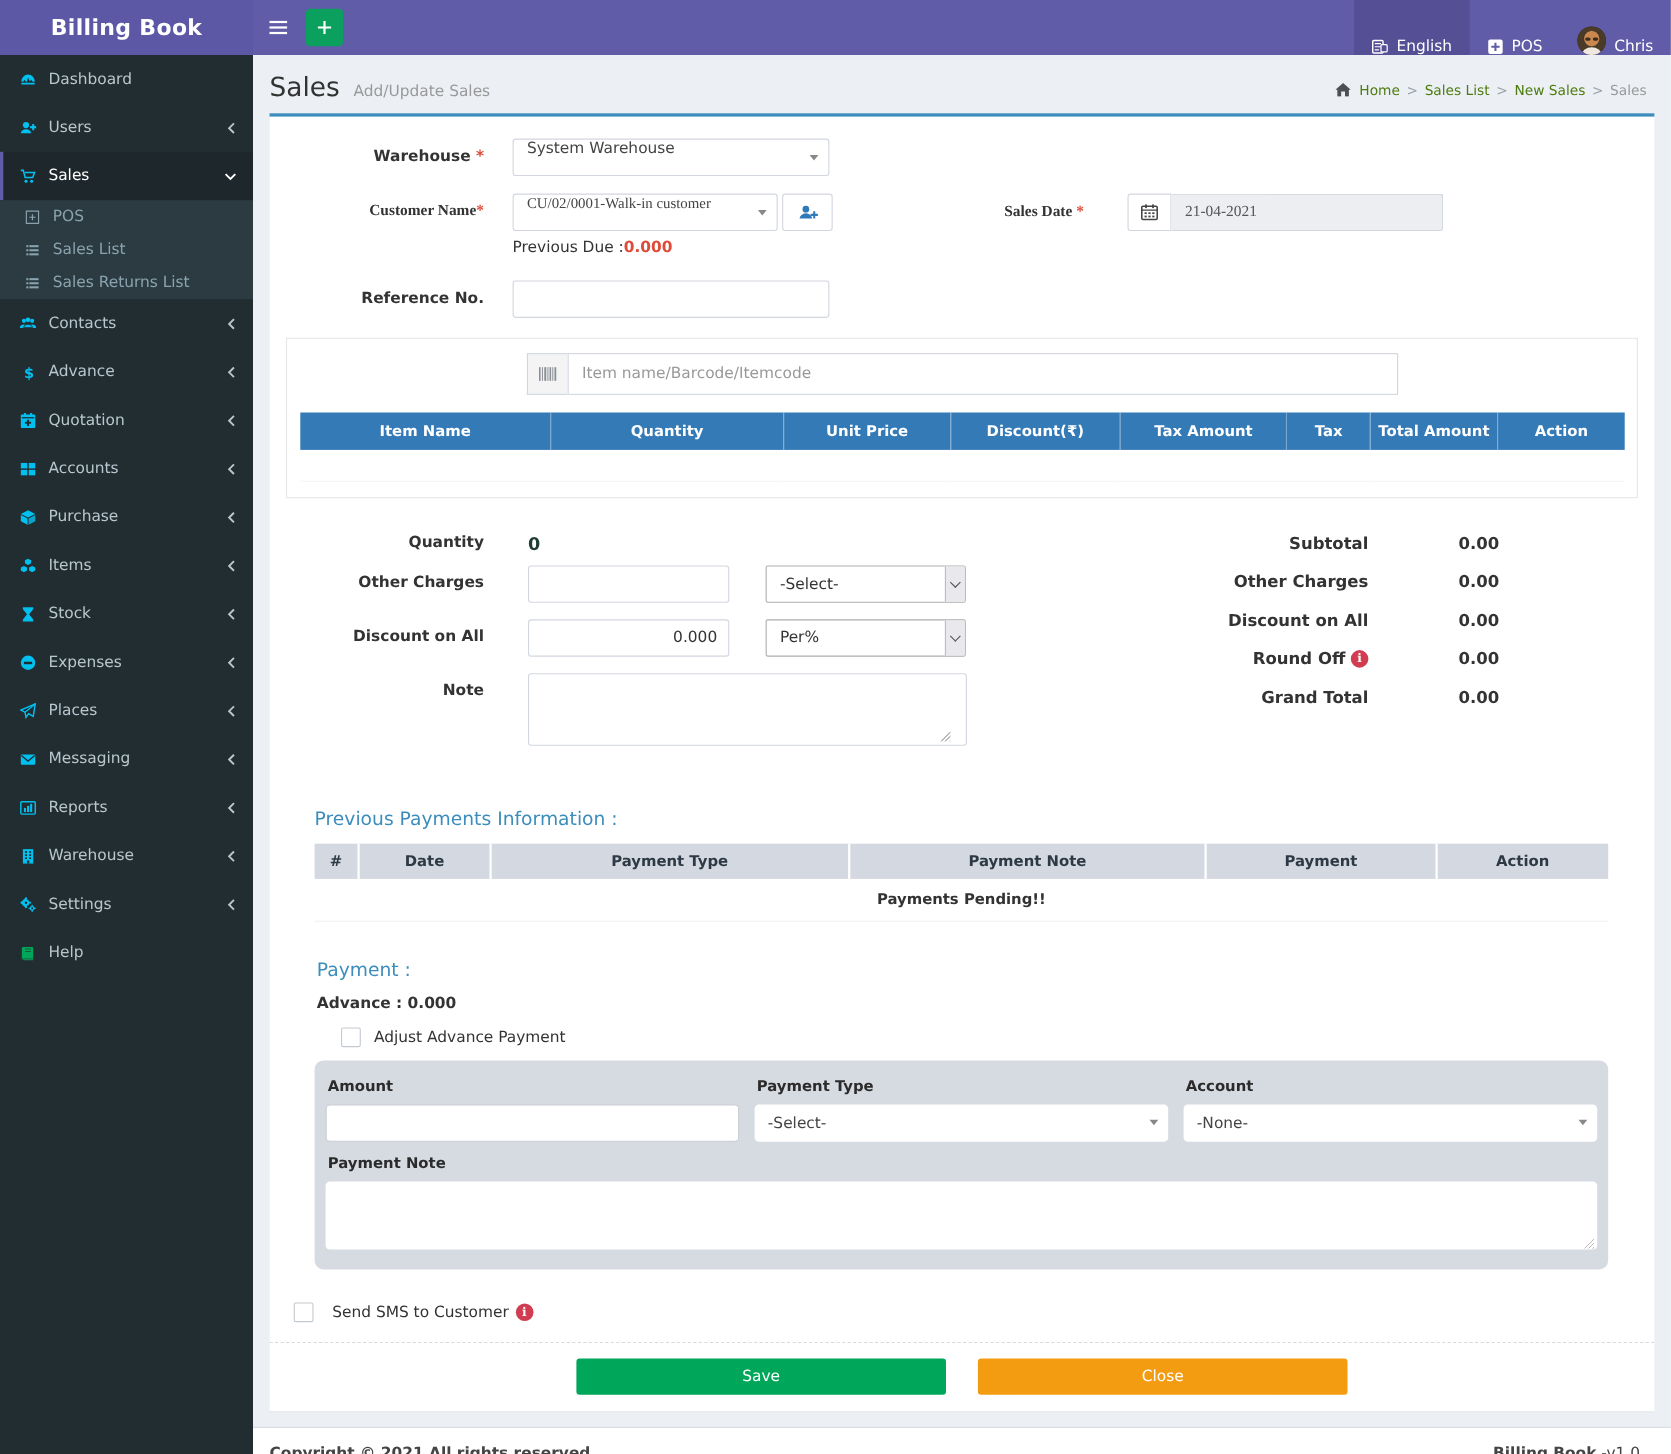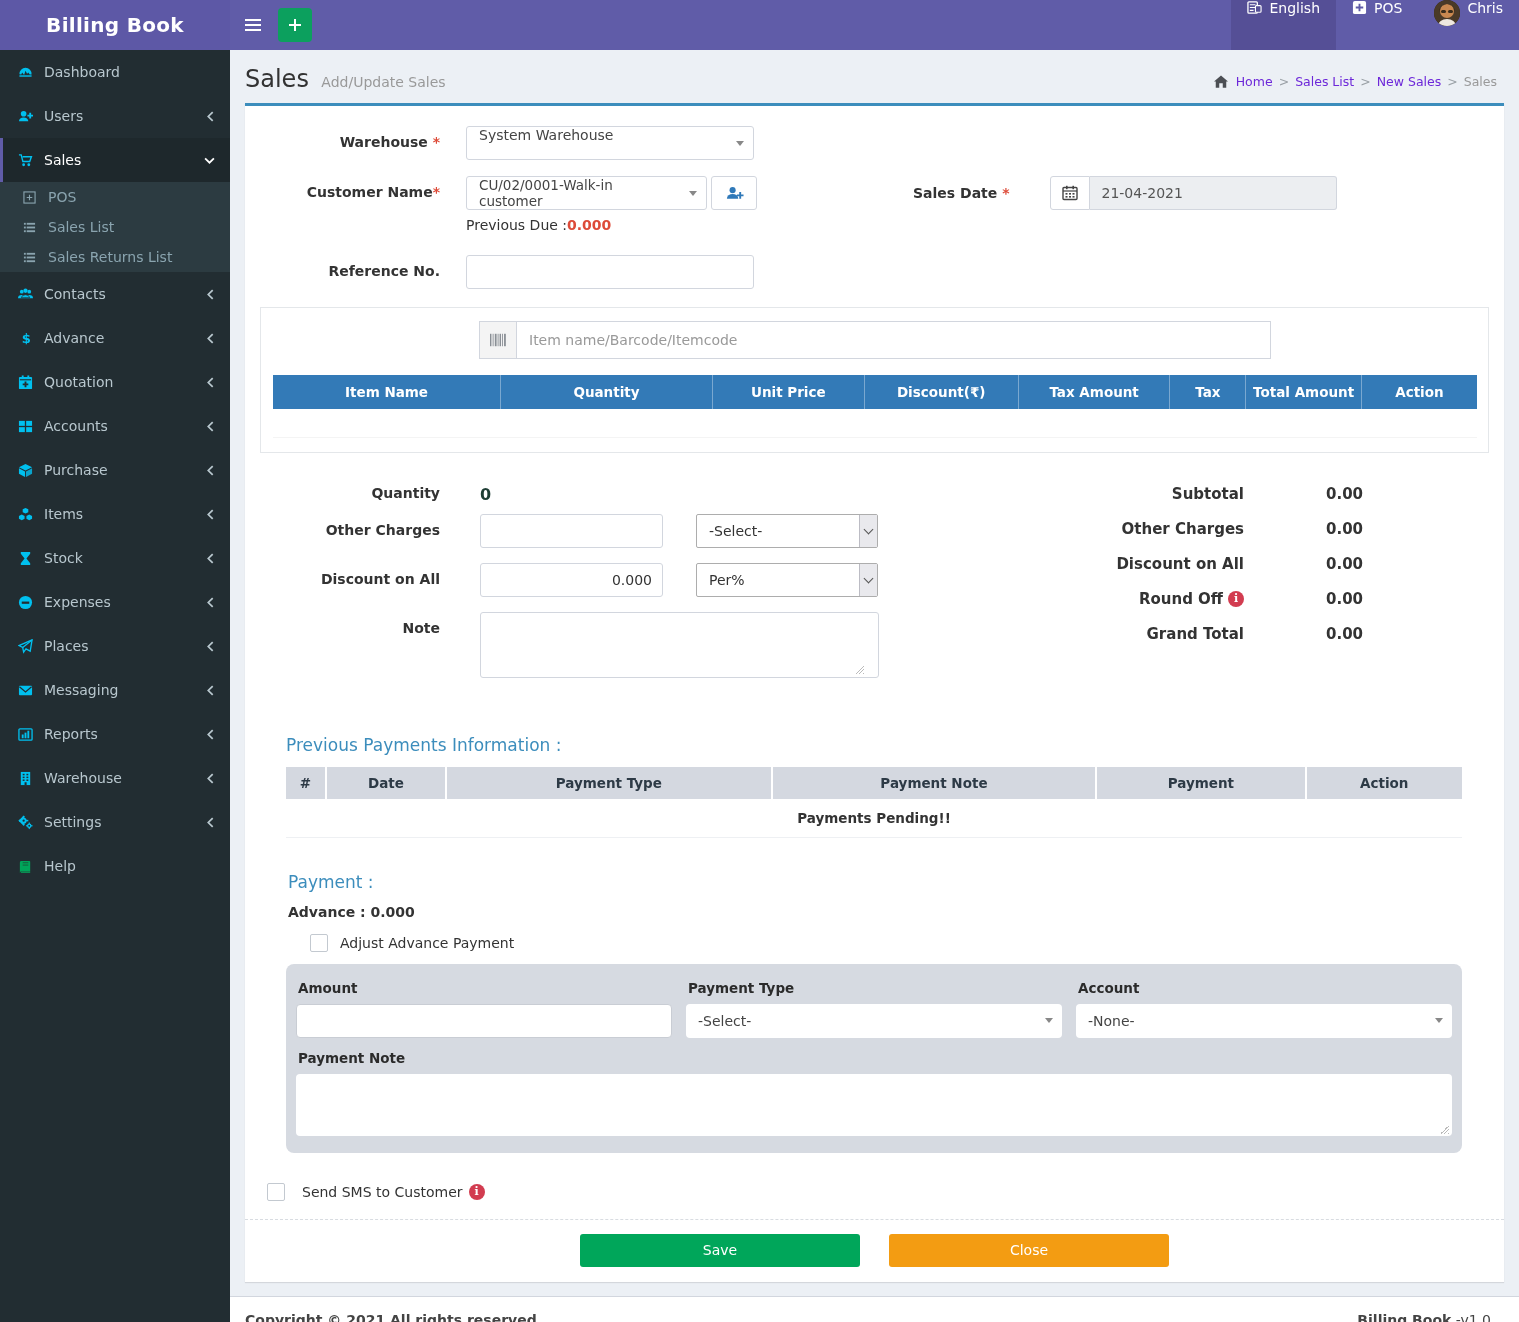--- a/index.html
+++ b/index.html
@@ -15,21 +15,21 @@
   .logo { width:230px; background:#5d58a6; color:#fff; font-size:20px; font-weight:bold;
           display:flex; align-items:center; justify-content:center; letter-spacing:.3px; }
   .nav-left { display:flex; align-items:center; }
   .menu-toggle { width:46px; height:50px; display:flex; flex-direction:column; gap:3px;
           align-items:center; justify-content:center; cursor:pointer; }
   .menu-toggle i { width:16px; height:2px; background:#fff; display:block; }
   .add-btn { width:34px; height:34px; margin-left:2px; background:#0ca05e; border-radius:4px;
           display:flex; align-items:center; justify-content:center; cursor:pointer; }
   .add-btn svg { display:block; }
   .nav-right { margin-left:auto; display:flex; align-items:stretch; }
-  .nav-item { display:flex; align-items:flex-start; gap:7px; padding:0 16px; color:#fff; font-size:14px; cursor:pointer; }
+  .nav-item { display:flex; align-items:flex-end; gap:7px; padding:0 16px; color:#fff; font-size:14px; cursor:pointer; }
   .nav-item.active { background:#554f96; }
   .avatar { width:26px; height:26px; border-radius:50%; overflow:hidden; background:#2d2418; display:block; }
 
   
   .sidebar { position:absolute; left:0; top:50px; bottom:0; width:230px; background:#222d32; }
   .side-item { display:flex; align-items:center; height:44px; padding:0 15px 0 15px;
           color:#b8c7ce; cursor:pointer; border-left:3px solid transparent; }
   .side-item .sicon { width:23px; display:flex; justify-content:flex-start; }
   .side-item .slabel { margin-left:3px; font-size:14px; }
   .side-item .sarrow { margin-left:auto; display:flex; }
@@ -38,21 +38,21 @@
   .sub-item { display:flex; align-items:center; height:30px; padding-left:23px; color:#8aa4af; cursor:pointer; }
   .sub-item .sicon { width:22px; display:flex; }
   .sub-item .slabel { margin-left:3px; font-size:14px; }
 
   
   .main { margin-left:230px; }
   .content-header { position:relative; padding:15px 22px 10px 15px; }
   .content-header h1 { font-size:24px; font-weight:normal; color:#333; display:inline; }
   .content-header .subtitle { font-size:14px; color:#999; margin-left:8px; }
   .breadcrumb { position:absolute; right:22px; top:24px; font-size:12.5px; color:#444; display:flex; align-items:center; gap:6px; }
-  .breadcrumb .crumb { color:#6d28d9; cursor:pointer; }
+  .breadcrumb .crumb { color:#4d7c0f; cursor:pointer; }
   .breadcrumb .sep { color:#9aa0a6; }
   .breadcrumb .crumb.last { color:#999; cursor:default; }
   .breadcrumb svg { margin-right:2px; }
 
   .panel { background:#fff; margin:0 15px; border-top:3px solid #3c8dbc;
            box-shadow:0 1px 1px rgba(0,0,0,.1); padding:20px 15px 0 15px; }
 
   
   .form-row { position:relative; display:flex; align-items:flex-start; margin-bottom:16px; }
   .flabel { width:206px; padding-right:26px; text-align:right; font-weight:bold; font-size:14px;
@@ -145,21 +145,21 @@
   .gb-select { height:34px; background:#fff; border-radius:4px; display:flex; align-items:center;
             padding:0 26px 0 12px; position:relative; color:#444; cursor:pointer; }
   .gb-note { width:100%; height:62px; border:none; border-radius:4px; background:#fff; resize:none;
             font-family:inherit; font-size:14px; padding:6px 8px; }
   .sms-row { margin:30px 0 8px 0; display:flex; align-items:center; gap:17px; padding-left:7px; }
   .sms-row .chk-label { display:flex; align-items:center; gap:6px; }
 
   
   .panel-footer { border-top:1px dashed #d8dce1; margin:18px -15px 0 -15px; padding:14px 0 15px 0;
             display:flex; justify-content:center; gap:29px; }
-  .btn { width:280px; height:33px; border:none; border-radius:3px; color:#fff; font-size:14px;
+  .btn { width:336px; height:33px; border:none; border-radius:3px; color:#fff; font-size:14px;
             font-family:inherit; cursor:pointer; }
   .btn-save { background:#00a65a; }
   .btn-close { background:#f39c12; }
 
   
   .main-footer { margin-left:230px; background:#fff; border-top:1px solid #d2d6de; height:51px;
             padding:15px 28px 0 15px; font-size:14px; color:#444; position:relative; }
   .main-footer .copy { font-weight:bold; }
   .main-footer .ver { position:absolute; right:28px; top:15px; }
   .main-footer .ver b { font-weight:bold; }
@@ -568,21 +568,21 @@
       <div class="form-row">
         <div class="flabel">
           <span>Warehouse</span> <span class="req">*</span>
         </div>
         <div class="select-box" style="width:288px">
           <span>System Warehouse</span>
           <span class="sel-caret"></span>
         </div>
       </div>
 
-      <div class="form-row" style="margin-bottom:6px;">
+      <div class="form-row" style="margin-bottom:6px;font-family:Liberation Serif, serif;">
         <div class="flabel">
           <span>Customer Name</span><span class="req">*</span>
         </div>
         <div class="select-box" style="width:241px">
           <span style="font-size:13.5px;">CU/02/0001-Walk-in customer</span>
           <span class="sel-caret"></span>
         </div>
         <div class="addon-btn">
           <svg width="19" height="16" viewBox="0 0 20 16">
               <circle cx="8" cy="5" r="3.2" fill="#2f79b9"></circle>

